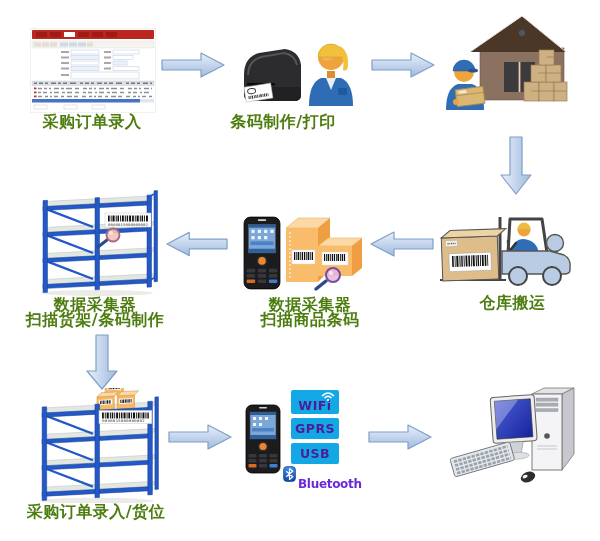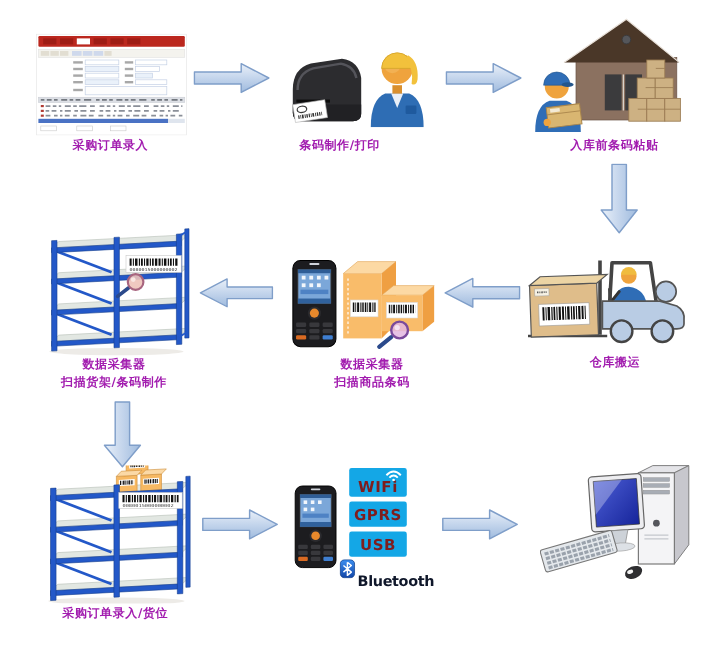--- a/index.html
+++ b/index.html
@@ -1,31 +1,31 @@
 <!DOCTYPE html>
 <html><head>
 <meta charset="utf-8">
 <style>
   html,body{margin:0;padding:0;background:#fff;}
   .canvas{position:relative;width:600px;height:541px;background:#ffffff;overflow:hidden;
           font-family:"DejaVu Sans","Liberation Sans",sans-serif;}
   .abs{position:absolute;}
-  .node-label{position:absolute;font-weight:bold;color:#a21caf;font-size:10px;
+  .node-label{position:absolute;font-weight:bold;color:#4d7c0f;font-size:16px;
               text-align:center;line-height:15px;letter-spacing:0.5px;}
   .arrow{position:absolute;}
   .badges{position:absolute;left:291px;top:390px;width:48px;display:flex;
           flex-direction:column;gap:4px;}
   .badge{position:relative;width:48px;height:21px;background:#14a7e6;border-radius:2px;
-         color:#7f1d1d;font-weight:bold;font-size:12.5px;display:flex;align-items:center;
+         color:#4c1d95;font-weight:bold;font-size:12.5px;display:flex;align-items:center;
          justify-content:center;letter-spacing:0.5px;}
   .badge-wifi{height:24px;align-items:flex-end;padding-bottom:1px;box-sizing:border-box;}
   .wifi-arcs{position:absolute;top:1px;right:3px;}
   .bt-row{position:absolute;left:283px;top:466px;height:16px;display:flex;
           align-items:center;gap:2px;}
-  .bt-label{color:#0f172a;font-weight:bold;font-size:12px;letter-spacing:-0.3px;margin-top:20px;}
+  .bt-label{color:#6d28d9;font-weight:bold;font-size:12px;letter-spacing:-0.3px;margin-top:20px;}
 </style>
 </head>
 <body>
 
 <div class="canvas">
 
   <svg width="0" height="0" style="position:absolute">
     <defs>
       <linearGradient id="agv" x1="0" y1="0" x2="0" y2="1">
         <stop offset="0" stop-color="#e9f0f9"></stop>
@@ -438,21 +438,20 @@
   </svg>
   <svg class="arrow" style="left:168px;top:424px" width="64" height="26" viewBox="0 0 64 26">
     <polygon points="1,8 40,8 40,1 63,13 40,25 40,18 1,18" fill="url(#agv)" stroke="#7f9ec9" stroke-width="1.2" stroke-linejoin="round"></polygon>
   </svg>
   <svg class="arrow" style="left:368px;top:424px" width="64" height="26" viewBox="0 0 64 26">
     <polygon points="1,8 40,8 40,1 63,13 40,25 40,18 1,18" fill="url(#agv)" stroke="#7f9ec9" stroke-width="1.2" stroke-linejoin="round"></polygon>
   </svg>
 
   <div class="node-label" style="left:27px;top:114px;width:130px">采购订单录入</div>
   <div class="node-label" style="left:218px;top:114px;width:130px">条码制作/打印</div>
-  <div class="node-label" style="left:447px;top:114px;width:130px">入库前条码粘贴</div>
   <div class="node-label" style="left:450px;top:295px;width:125px">仓库搬运</div>
   <div class="node-label" style="left:245px;top:297px;width:130px">
     <div>数据采集器</div>
     <div>扫描商品条码</div>
   </div>
   <div class="node-label" style="left:20px;top:297px;width:150px">
     <div>数据采集器</div>
     <div>扫描货架/条码制作</div>
   </div>
   <div class="node-label" style="left:21px;top:504px;width:150px">采购订单录入/货位</div>

